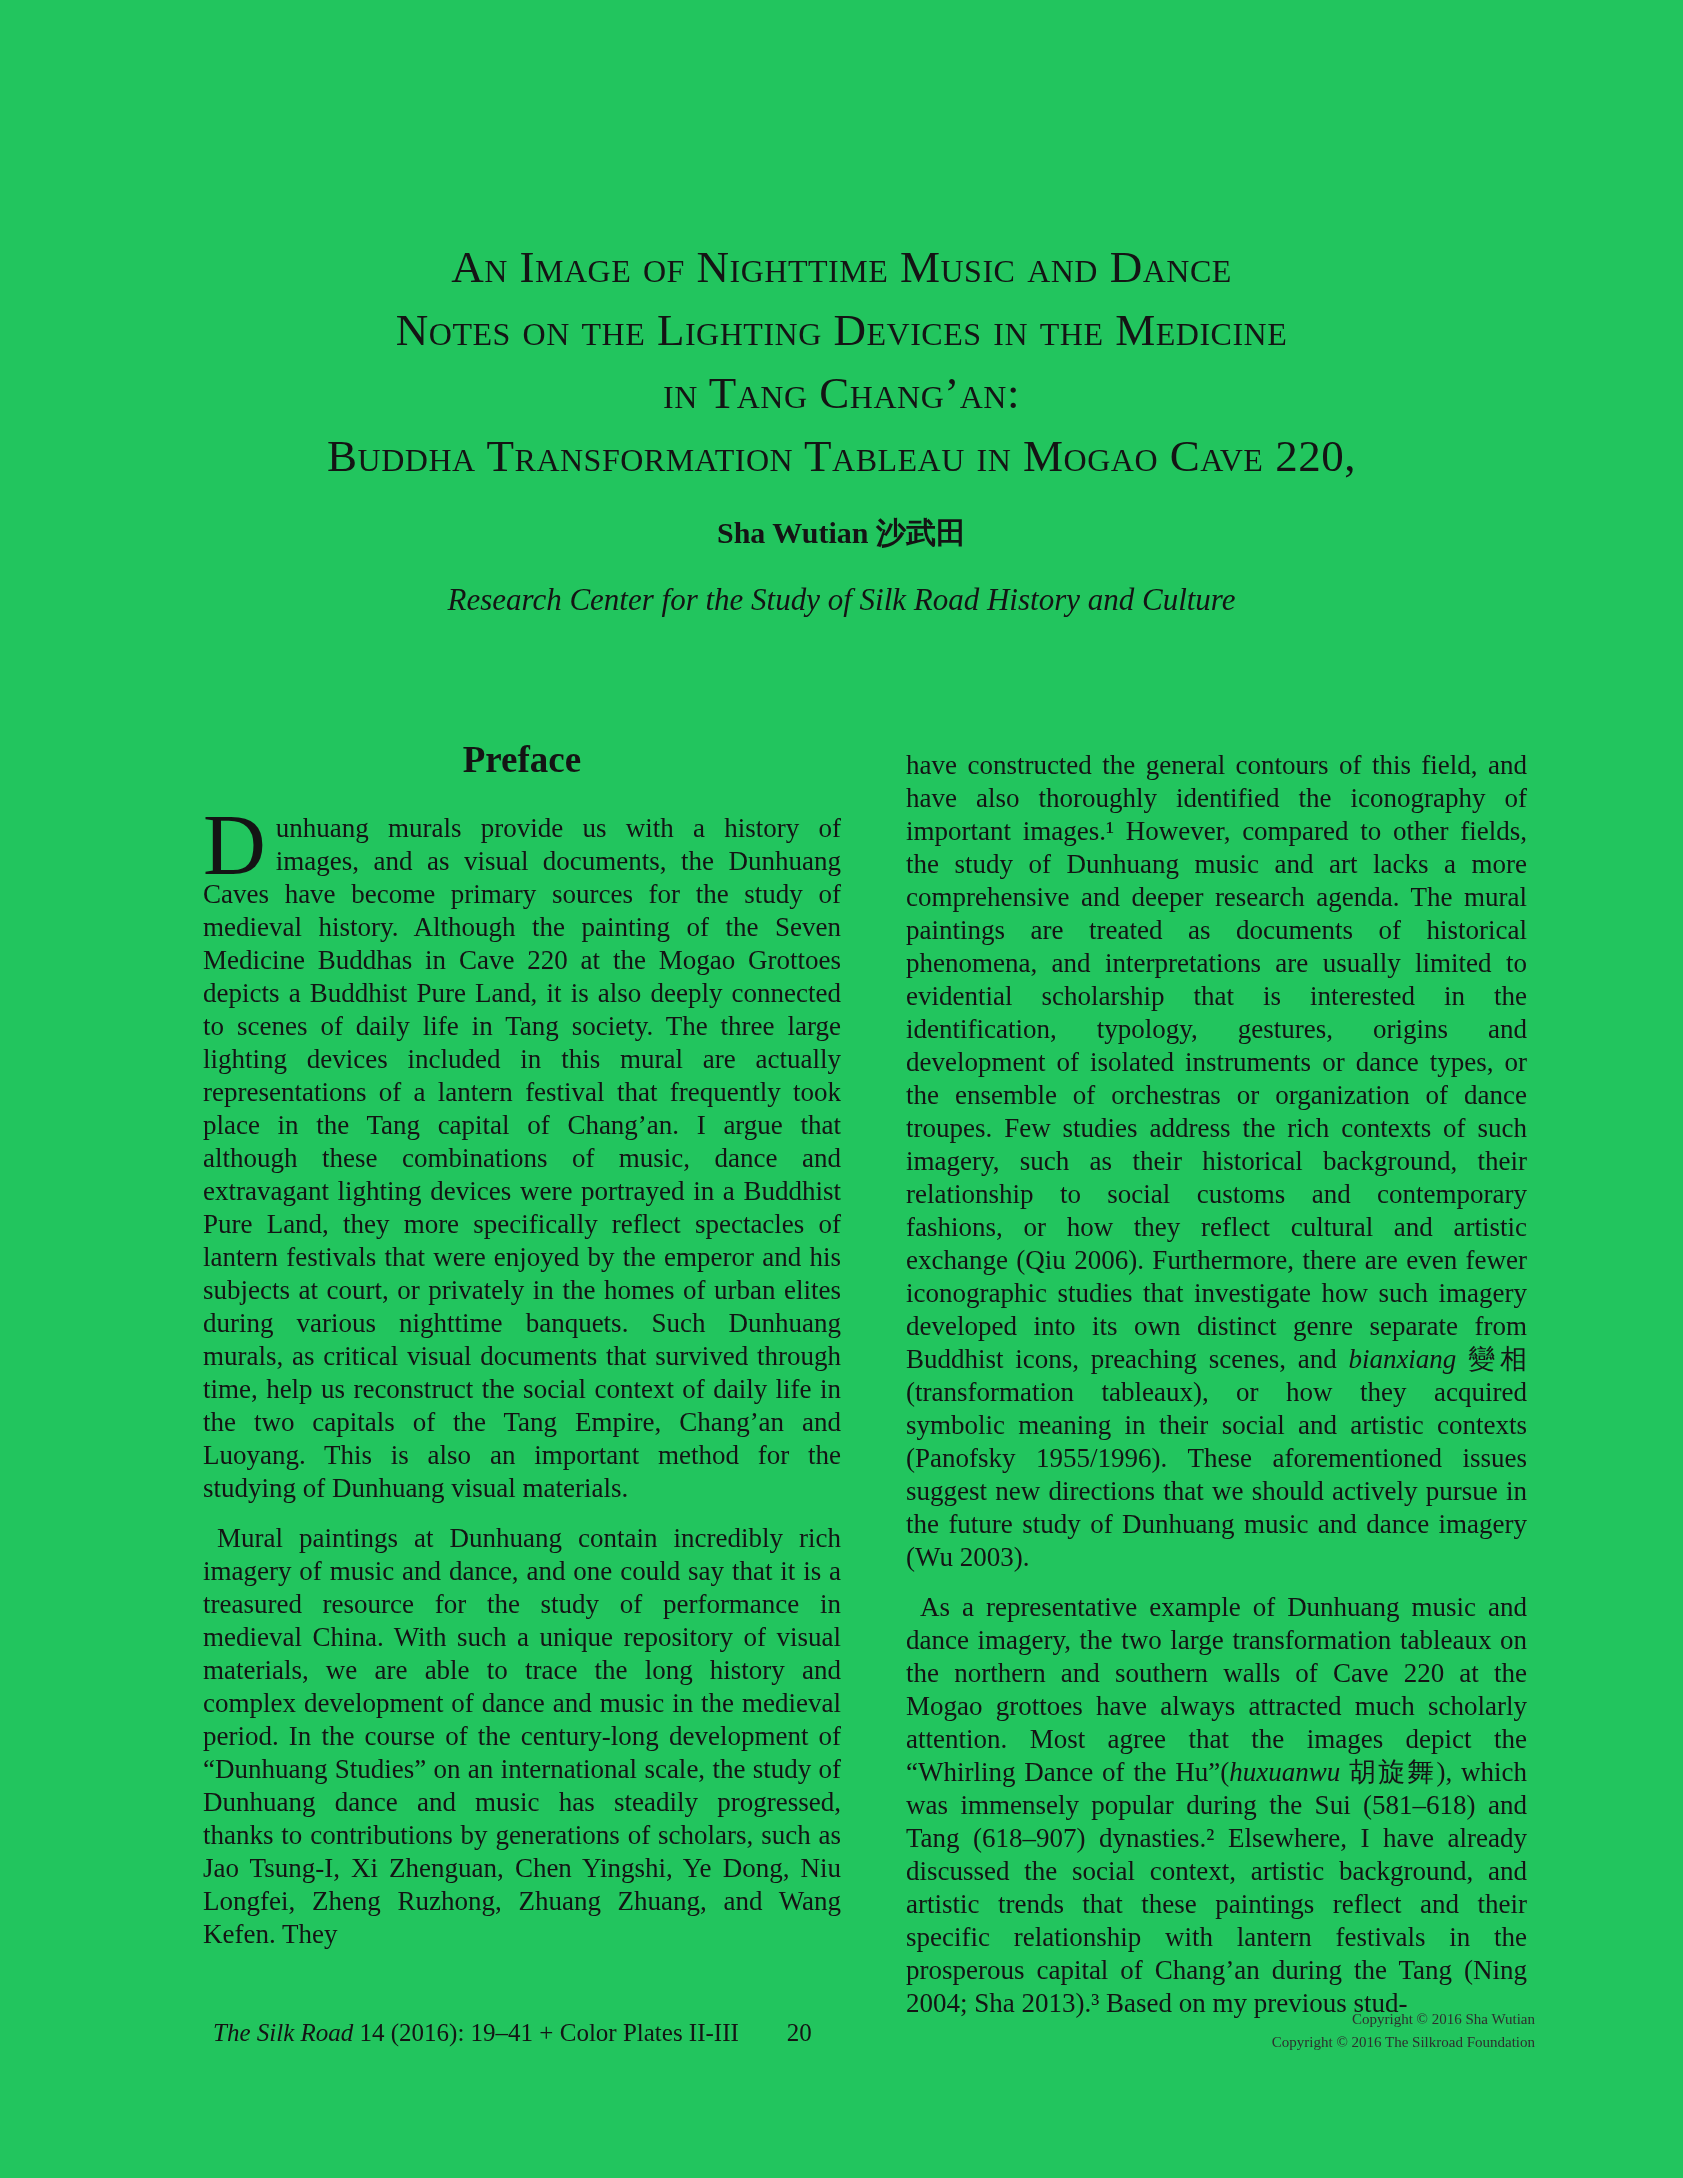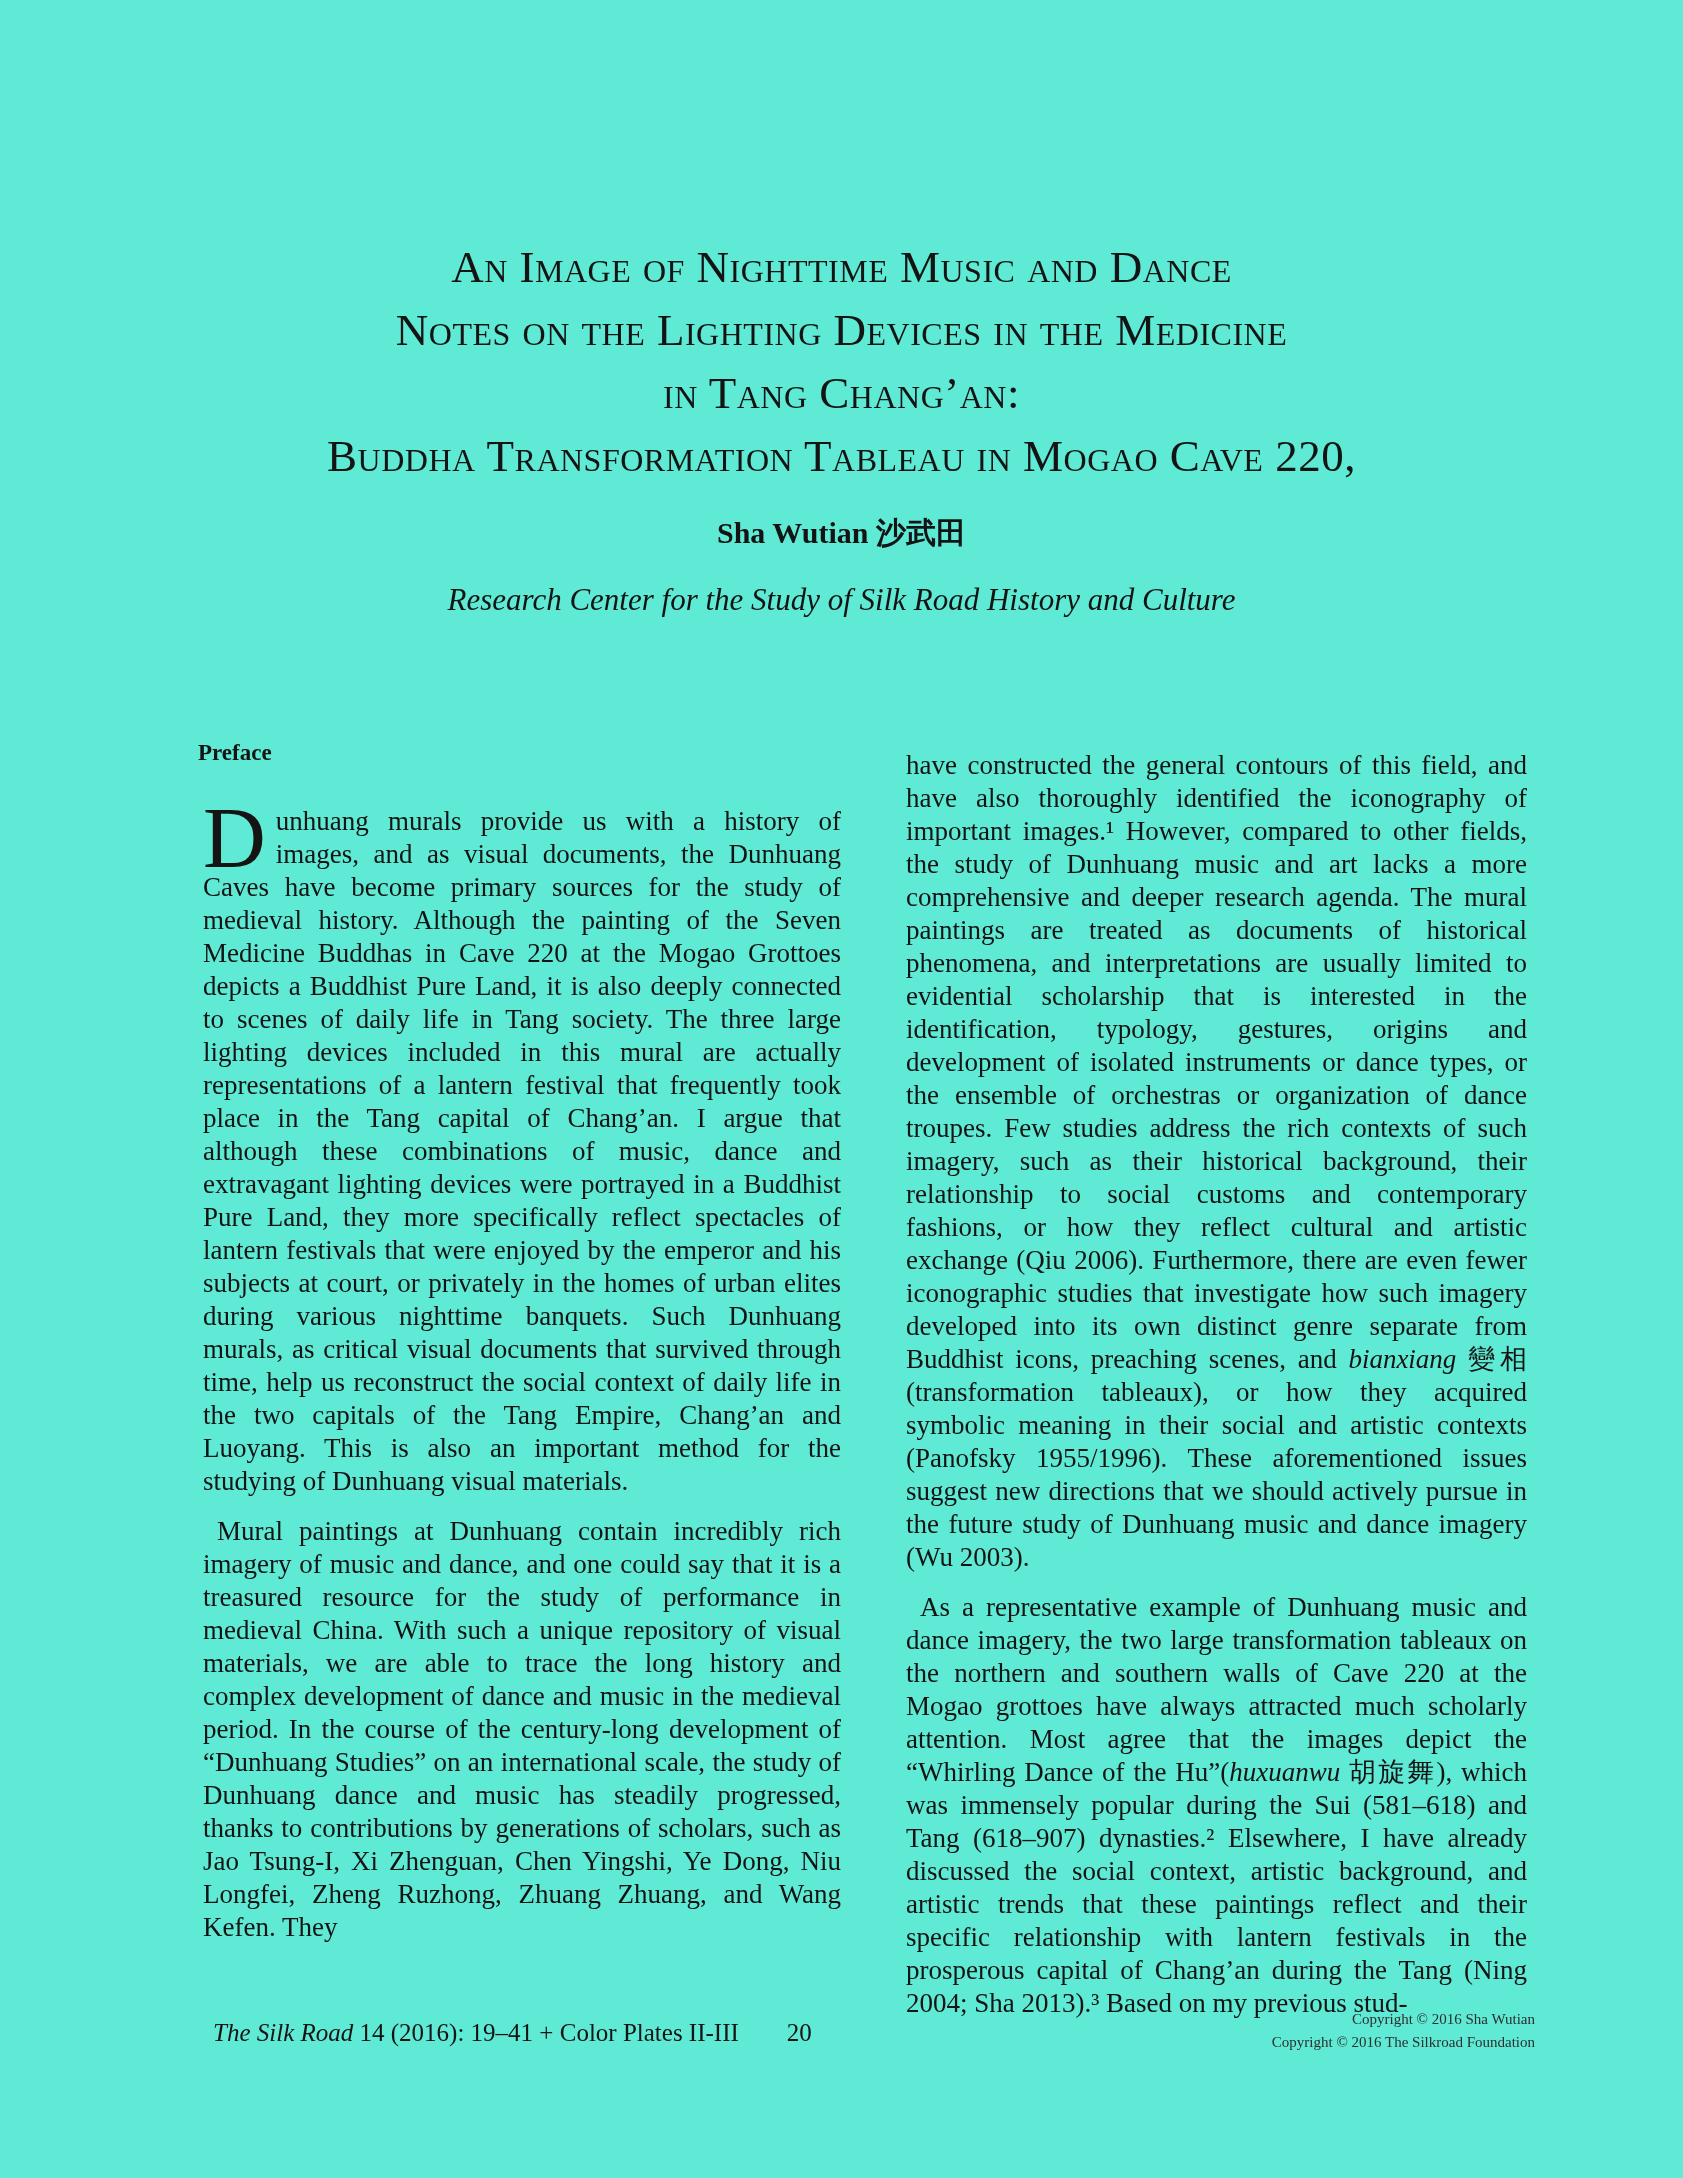--- a/index.html
+++ b/index.html
@@ -1,20 +1,20 @@
 <!DOCTYPE html>
 <html><head>
 <meta charset="utf-8">
 <style>
   html, body { margin: 0; padding: 0; background: #e8e8e8; }
   #page {
     position: relative;
     width: 1683px;
     height: 2178px;
-    background: #5eead4;
+    background: #22c55e;
     color: #141414;
     font-family: "Liberation Serif", "DejaVu Serif", serif;
     overflow: hidden;
   }
   
   #header {
     position: absolute;
     top: 236px;
     left: 0;
     width: 100%;
@@ -43,24 +43,25 @@
   
   .col {
     position: absolute;
     text-align: justify;
     font-size: 27px;
     line-height: 33px;
   }
   #col-left  { left: 195px; top: 733px; width: 654px; }
   #col-right { left: 898px; top: 741px; width: 637px; }
   .section-heading {
+    text-align: center;
     font-weight: bold;
-    font-size: 23px;
+    font-size: 37px;
     line-height: 33px;
-    margin: 3px;
+    margin: 10px;
   }
   .col p { margin: 8px; }
   #p1 { margin-top: 36px; }
   .para-gap { margin-top: 17px !important; }
   .indent { text-indent: 14px; }
   .dropcap {
     float: left;
     font-size: 87px;
     line-height: 63px;
     height: 63px;

